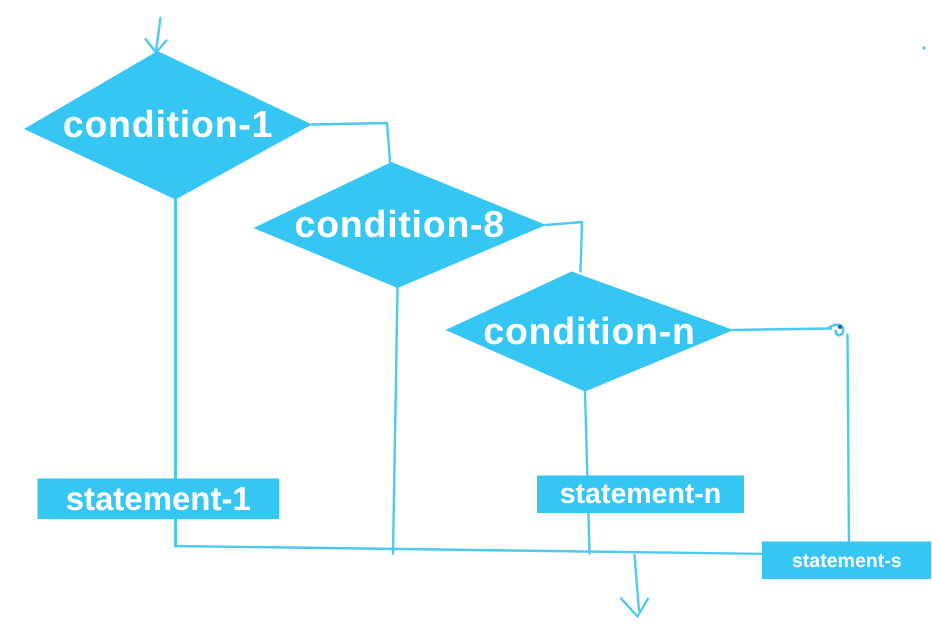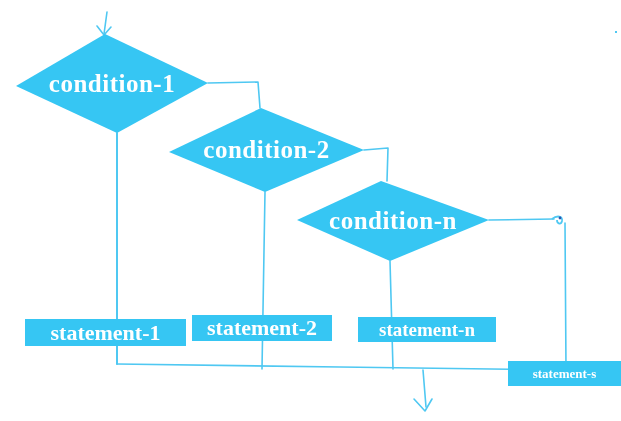--- a/index.html
+++ b/index.html
@@ -2,21 +2,21 @@
 <html style="--shape-fill: #36C6F3; --connector: #4FC8F2; --accent-dark: #2B55B0; --text: #FFFFFF; --background: #FFFFFF;"><head>
 <meta charset="utf-8">
 <style>
   html, body { margin: 0; padding: 0; background: #ffffff; }
   .canvas {
     position: relative;
     width: 621px;
     height: 421px;
     background: var(--background, #ffffff);
     overflow: hidden;
-    font-family: Liberation Serif, serif;
+    font-family: Liberation Sans, sans-serif;
   }
   svg.layer { position: absolute; left: 0; top: 0; }
   .diamond { fill: var(--shape-fill, #36c6f3); stroke: none; }
   .line {
     stroke: var(--connector, #4fc8f2);
     stroke-width: 1.6;
     fill: none;
     stroke-linecap: round;
     stroke-linejoin: round;
   }
@@ -86,21 +86,20 @@
     </g>
 
     <polygon class="diamond" points="105,34 208,83 117,133 16,86"></polygon>
     <polygon class="diamond" points="261,108 364,150 265,192 169,152"></polygon>
     <polygon class="diamond" points="381,181 489,220 390,261 297,220"></polygon>
 
     <rect class="stray" x="615" y="31" width="2" height="2"></rect>
   </svg>
 
   <div class="node-label cond-1">condition-1</div>
-  <div class="node-label cond-2">condition-2</div>
+  <div class="node-label cond-2">condition-8</div>
   <div class="node-label cond-n">condition-n</div>
 
   <div class="stmt stmt-1">statement-1</div>
-  <div class="stmt stmt-2">statement-2</div>
   <div class="stmt stmt-n">statement-n</div>
   <div class="stmt stmt-s">statement-s</div>
 
 </div>
 
 </body></html>

